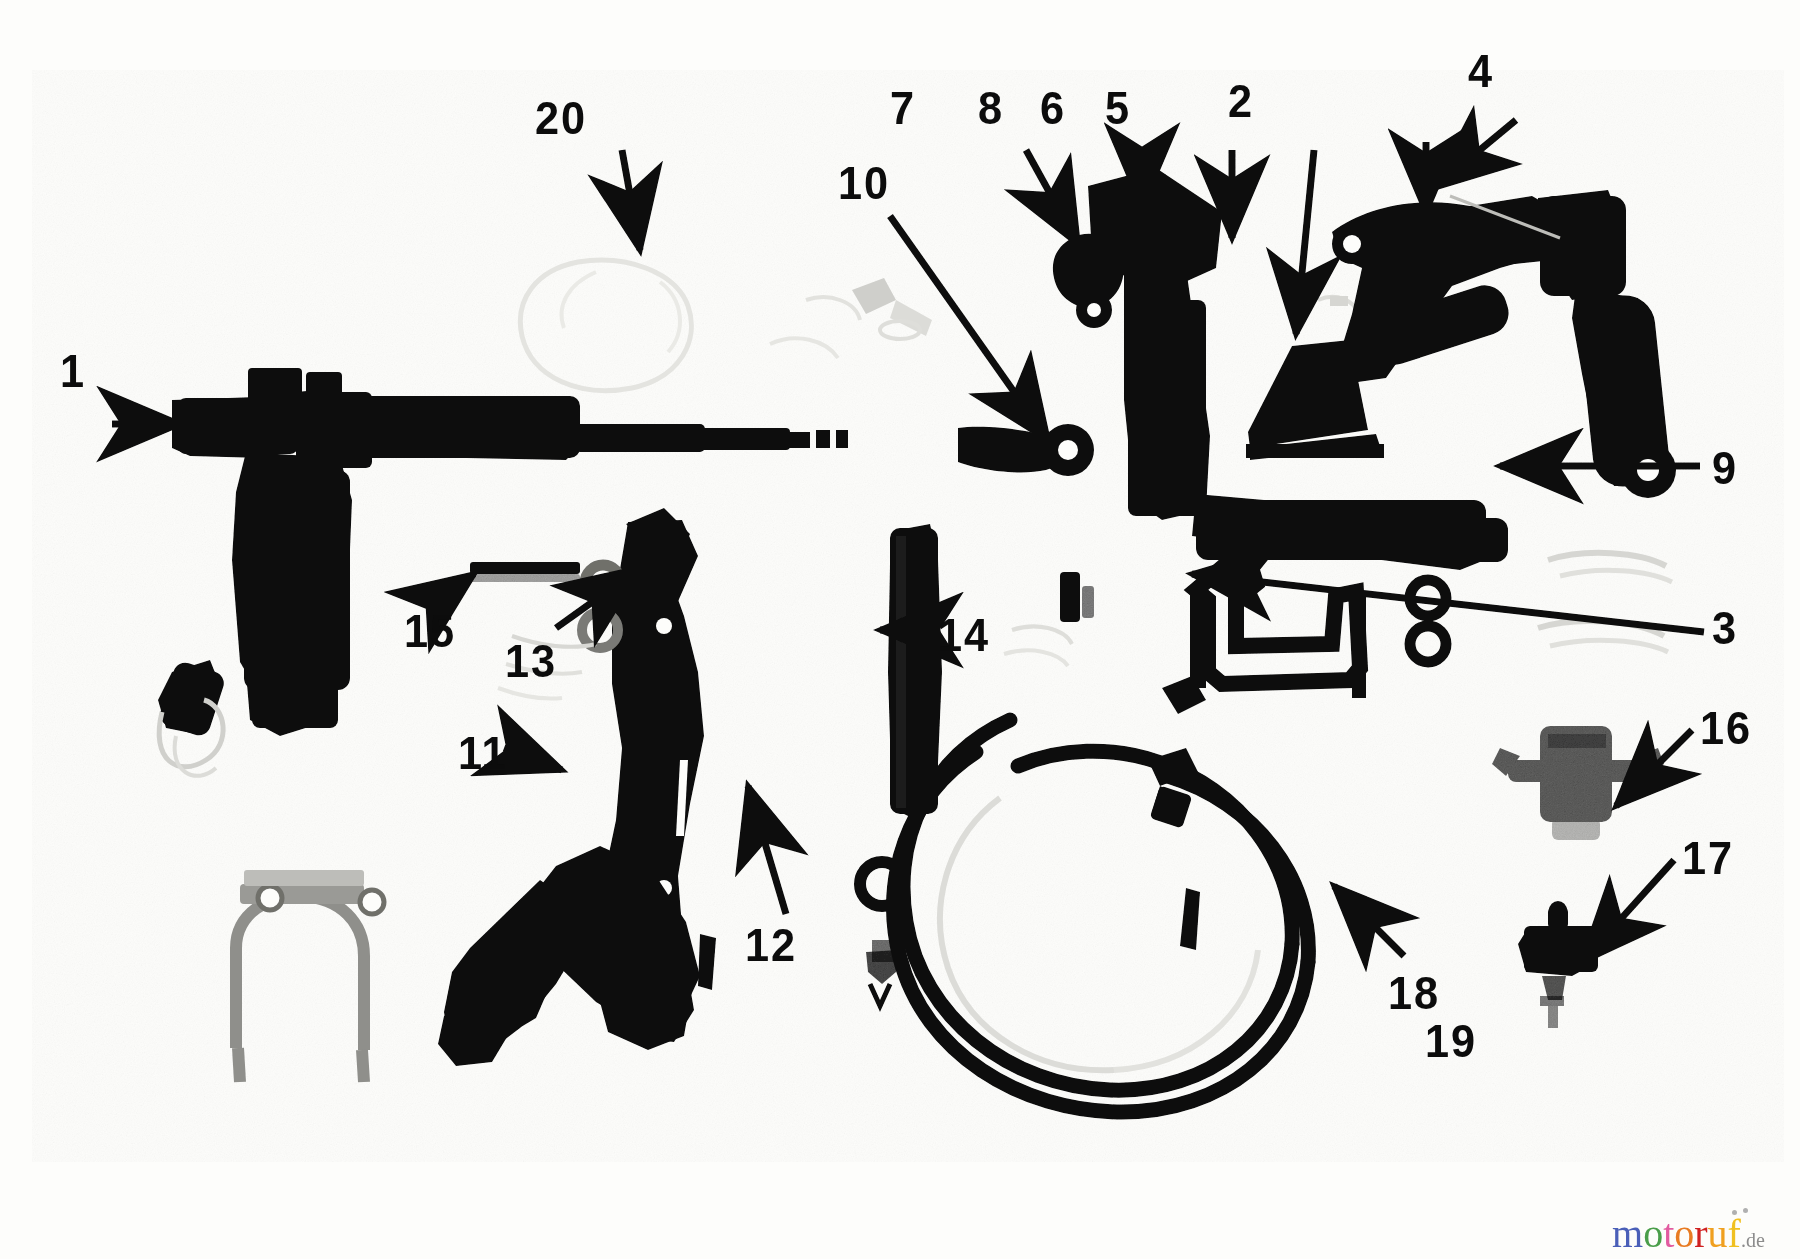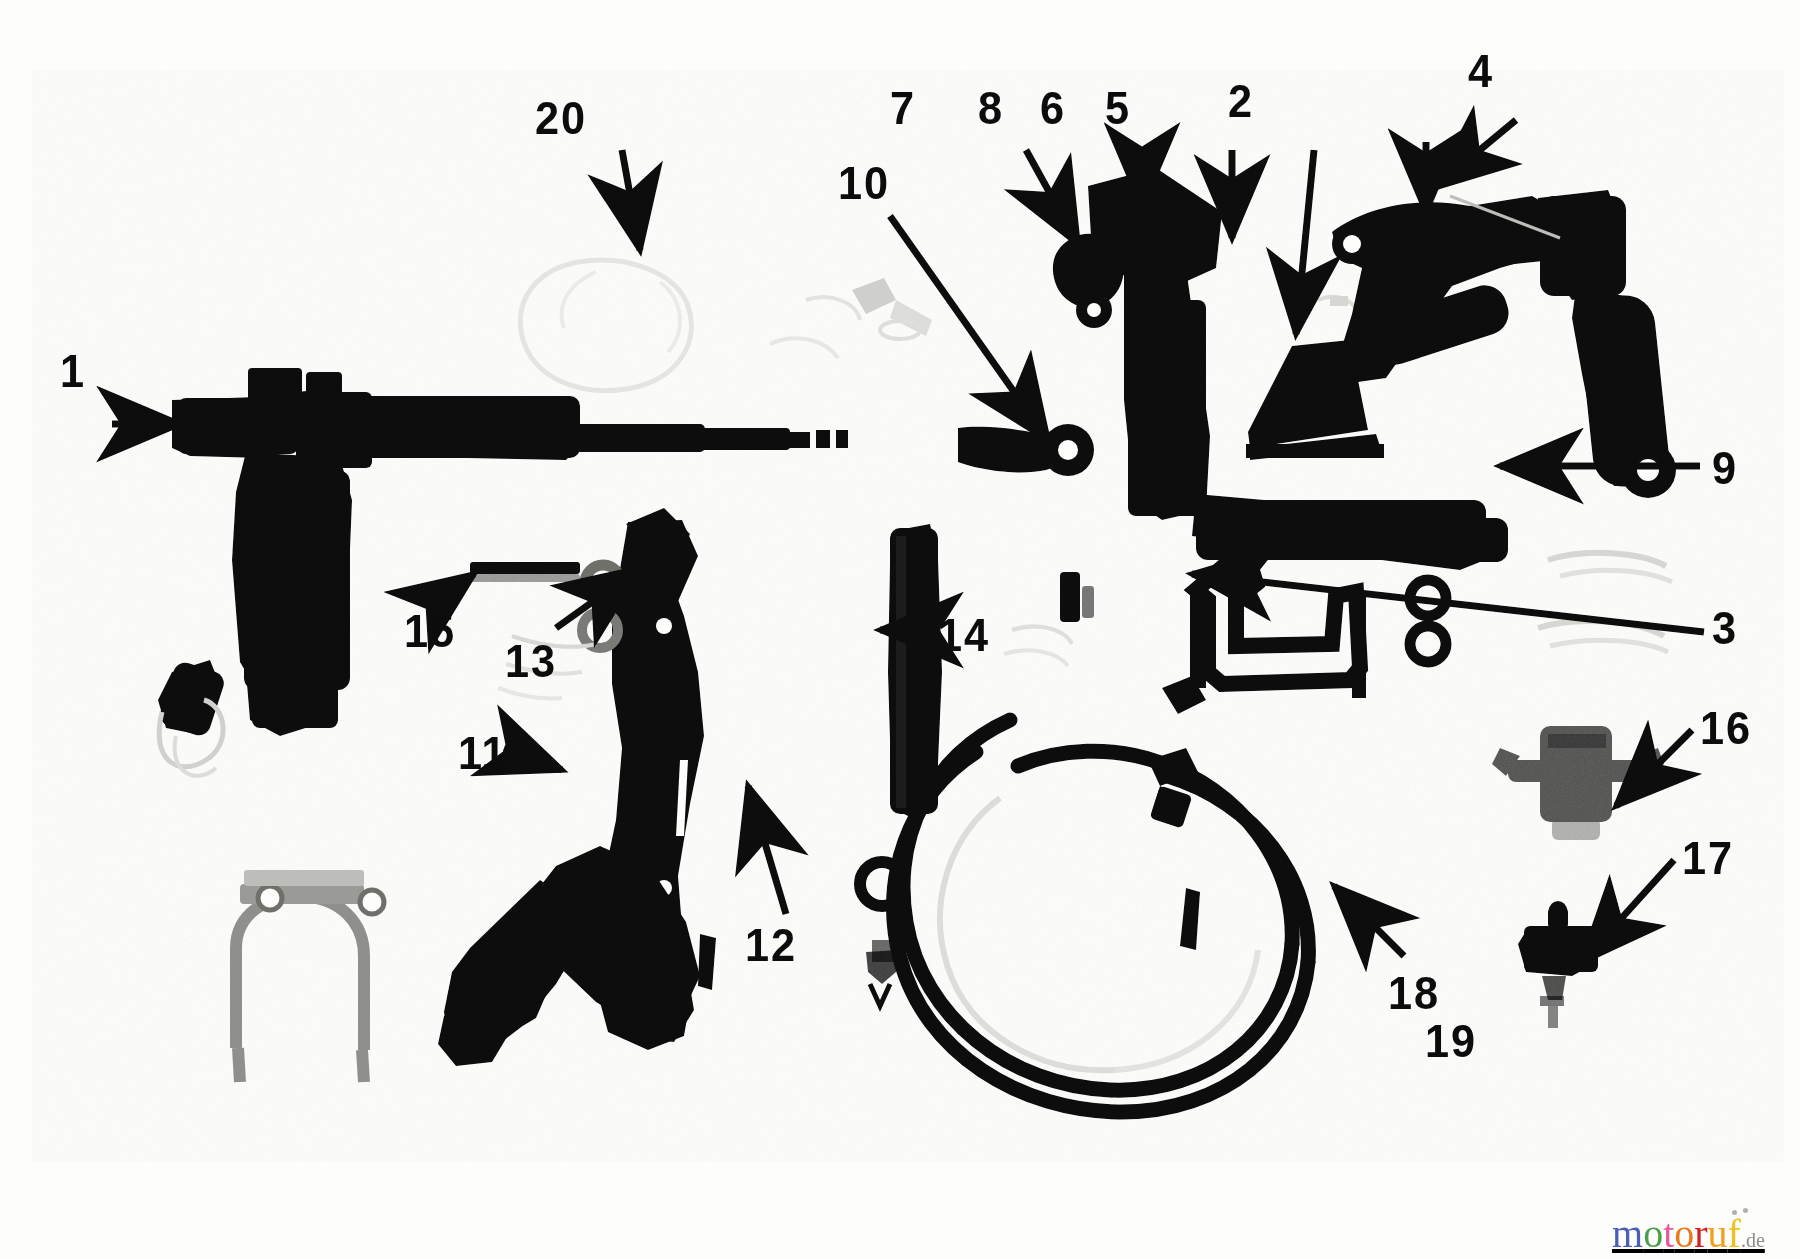--- a/index.html
+++ b/index.html
@@ -35,21 +35,20 @@
     transform: scaleX(0.94);
     transform-origin: left top;
   }
   .watermark {
     position: absolute;
     font-family: "Liberation Serif", serif;
     font-size: 40px;
     line-height: 1;
     white-space: nowrap;
     letter-spacing: 0px;
-    text-decoration: underline;
   }
   .watermark span { display: inline; }
   .wm-suffix {
     font-size: 20px;
     color: #8c8c8c;
   }
   .wm-dot {
     position: absolute;
     width: 5px;
     height: 5px;

